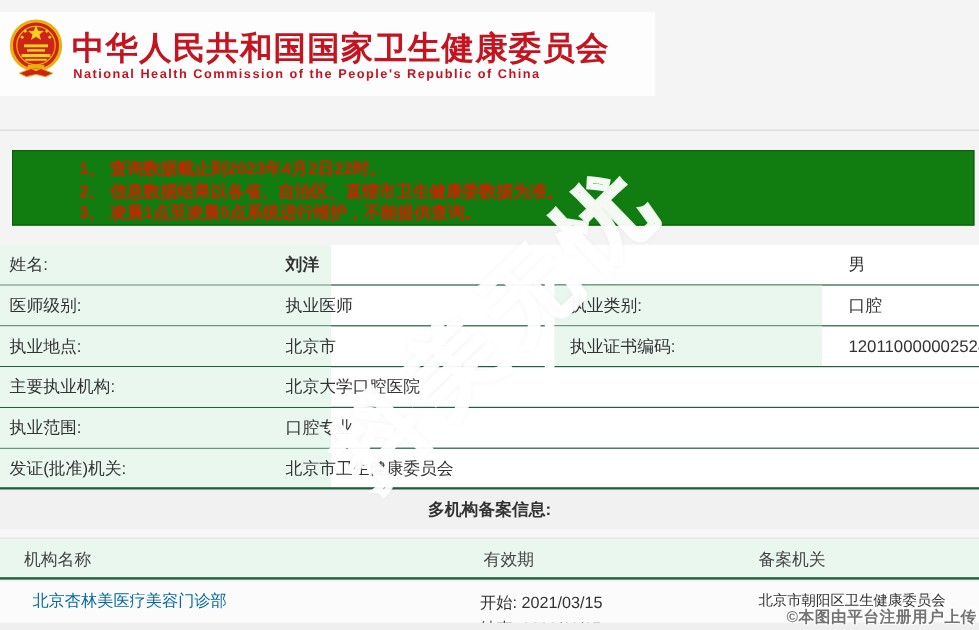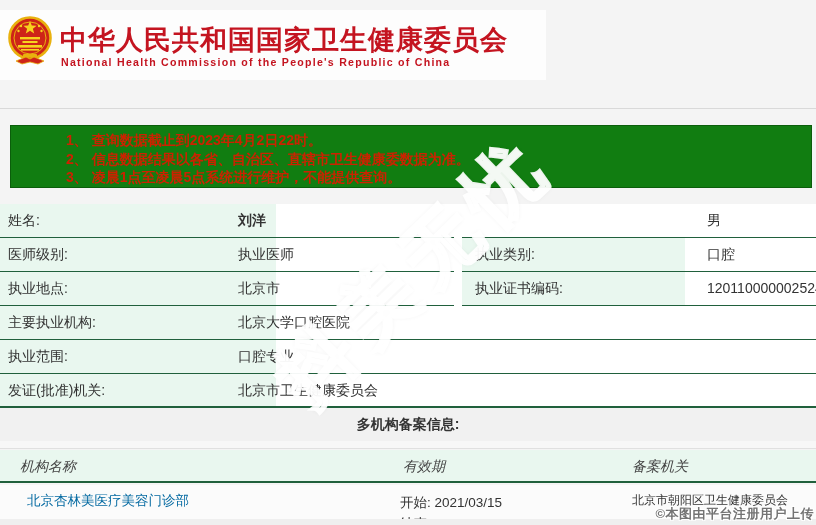--- a/index.html
+++ b/index.html
@@ -39,21 +39,21 @@
   .rrow .value-cell { left:245px; }
 
   
   .section-top-line { position:absolute; left:0; top:406px; width:816px; height:2px; background:#20603c; }
   .multi-title-band { position:absolute; left:0; top:408px; width:816px; height:33px; background:#f1f1f1;
                       text-align:center; line-height:33px; font-size:14px; font-weight:bold; color:#333; }
   .multi-gap { position:absolute; left:0; top:441px; width:816px; height:8px; background:#f7f7f7;
                border-bottom:1px solid #e0e0e0; }
   .multi-header { position:absolute; left:0; top:450px; width:816px; height:33px; background:#e9f7ef;
                   border-bottom:2px solid #20603c; }
-  .multi-header .col { position:absolute; top:0; line-height:33px; font-size:14px; color:#444; white-space:nowrap;font-style:italic; }
+  .multi-header .col { position:absolute; top:0; line-height:33px; font-size:14px; color:#444; white-space:nowrap; }
   .col-name { left:20px; } .col-validity { left:403px; } .col-authority { left:632px; }
   .multi-data { position:absolute; left:0; top:485px; width:816px; height:34px; background:#fbfbfb; }
   .md-name { position:absolute; left:27px; top:7px; font-size:13.5px; color:#0369a1; white-space:nowrap; }
   .md-validity { position:absolute; left:400px; top:7px; font-size:13.5px; color:#333; line-height:21px; white-space:nowrap; }
   .md-authority { position:absolute; left:632px; top:7px; font-size:12px; color:#333; white-space:nowrap; }
   .bottom-strip { position:absolute; left:0; top:519px; width:816px; height:6px; background:#efefef; }
 
   
   .watermark { position:absolute; left:205px; top:222px; width:420px; text-align:center;
                font-size:74px; font-weight:bold; letter-spacing:12px;

